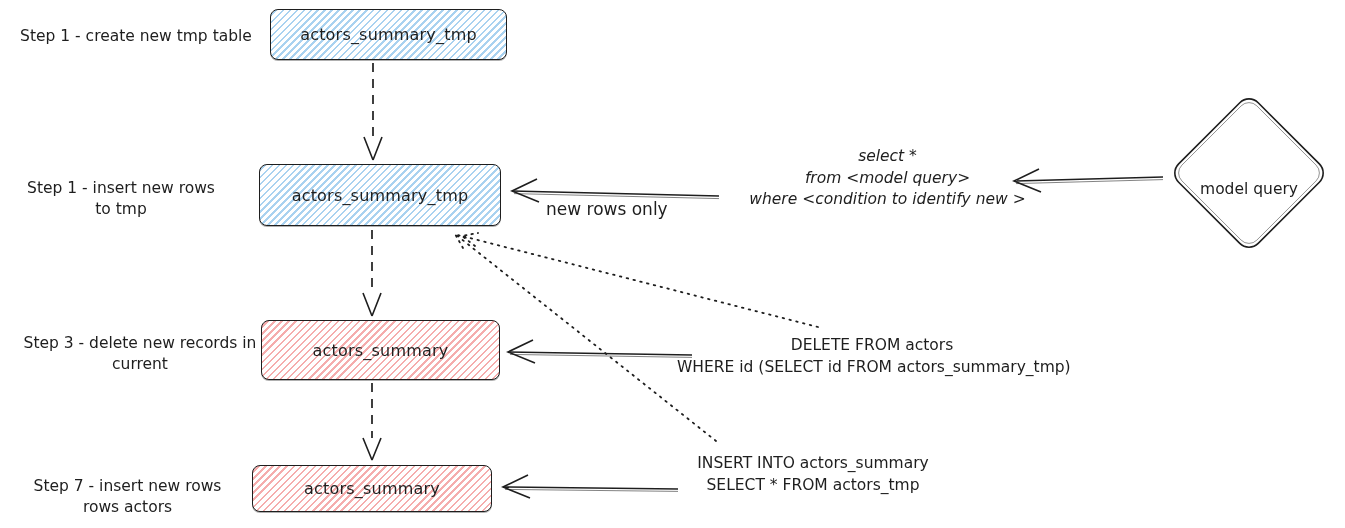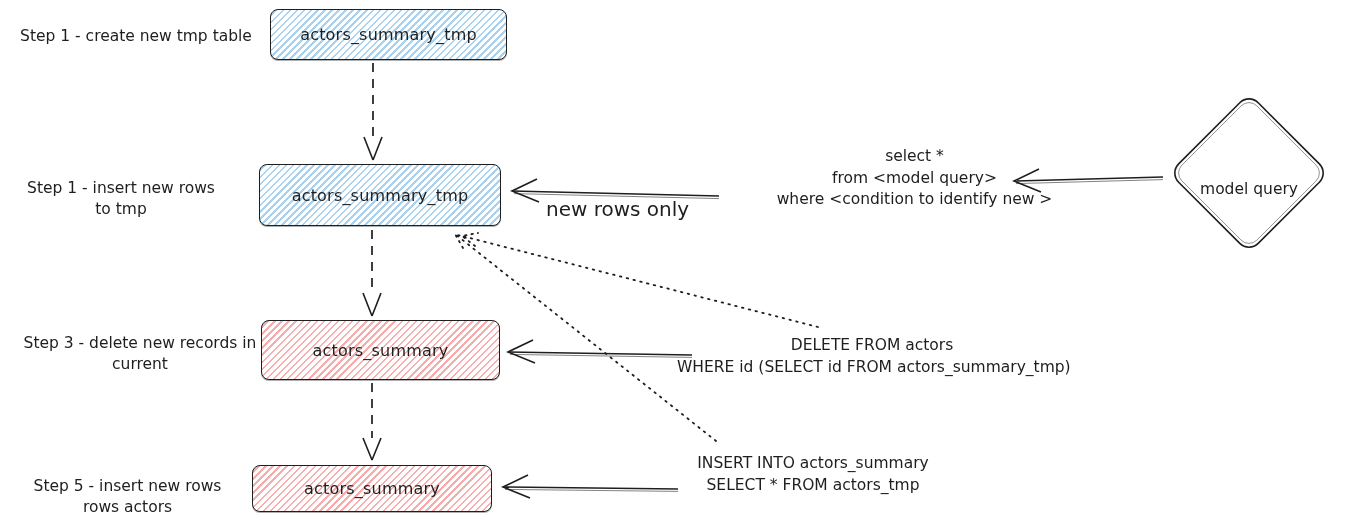--- a/index.html
+++ b/index.html
@@ -58,21 +58,21 @@
   }
 
   
   .annot {
     position: absolute;
     text-align: center;
     font-size: 15.5px;
     line-height: 21.5px;
     white-space: nowrap;
   }
-  .annot.small { font-size: 20px; }
+  .annot.small { font-size: 17px; }
 
   .model-label {
     position: absolute;
     text-align: center;
     font-size: 15.5px;
     white-space: nowrap;
   }
 
   svg .stroke { stroke: #1e1e1e; fill: none; }
 </style>
@@ -162,25 +162,25 @@
     <div>Step 1 - insert new rows</div>
     <div>to tmp</div>
   </div>
 
   <div class="step-label" style="left:2px; top:333px; width:246px;margin-left:15px;">
     <div>Step 3 - delete new records in</div>
     <div>current</div>
   </div>
 
   <div class="step-label" style="left:20px; top:476px; width:215px;">
-    <div>Step 5 - insert new rows</div>
+    <div>Step 7 - insert new rows</div>
     <div>rows actors</div>
   </div>
 
-  <div class="annot" style="left:722px; top:146px; width:385px;">
+  <div class="annot" style="left:695px; top:146px; width:385px;font-style:italic;">
     <div>select *</div>
     <div>from &lt;model query&gt;</div>
     <div>where &lt;condition to identify new &gt;</div>
   </div>
 
   <div class="annot small" style="left:546px; top:199px; width:114px;">new rows only</div>
 
   <div class="annot" style="left:677px; top:335px; width:390px;">
     <div>DELETE FROM actors</div>
     <div>WHERE id (SELECT id FROM actors_summary_tmp)</div>

